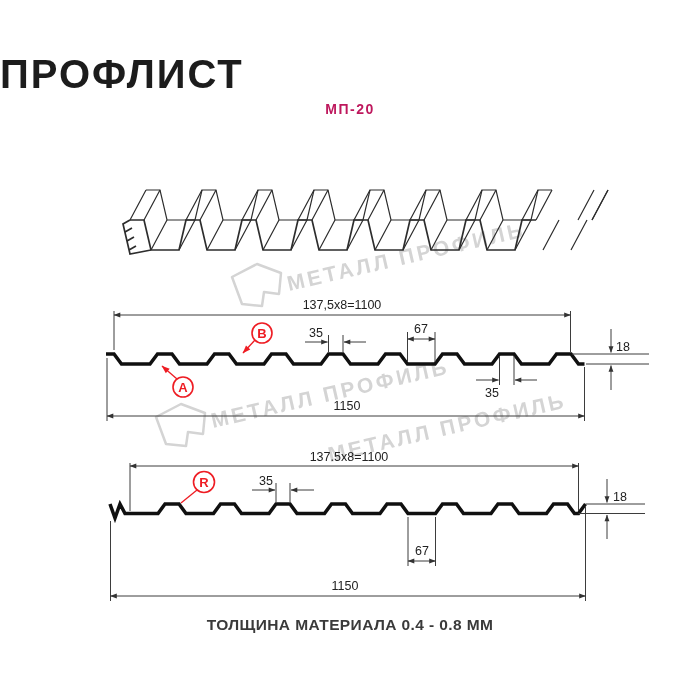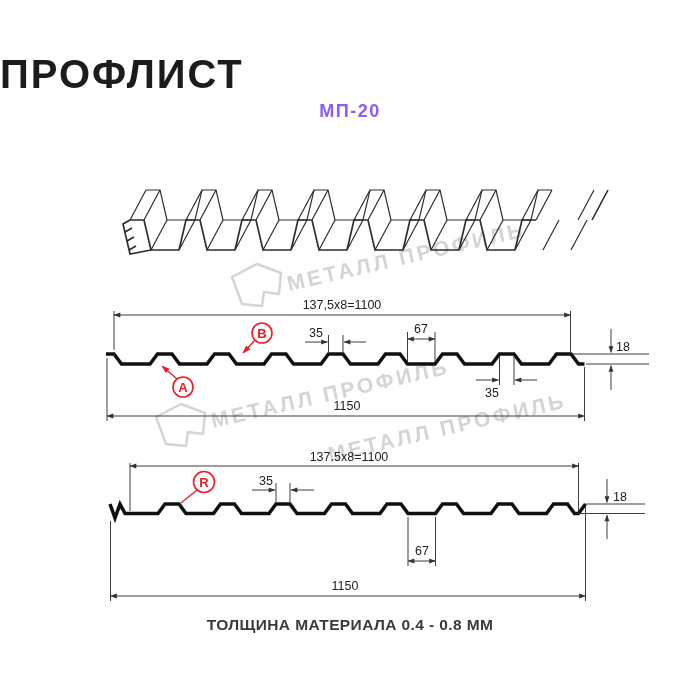--- a/index.html
+++ b/index.html
@@ -1,22 +1,22 @@
 <!DOCTYPE html>
 <html><head>
 <meta charset="utf-8">
 <style>
   html,body{margin:0;padding:0;background:#fff;}
   #canvas{position:relative;width:700px;height:700px;background:#fff;overflow:hidden;
           font-family:"Liberation Sans",sans-serif;}
   .abs{position:absolute;}
   .page-title{left:0;top:52px;width:700px;text-align:left;font-size:40px;font-weight:bold;
               letter-spacing:2px;color:#1c1c1c;}
-  .page-subtitle{left:0;top:101px;width:700px;text-align:center;font-size:18px;font-weight:bold;
-                 letter-spacing:1.5px;color:#8b5cf6;}
+  .page-subtitle{left:0;top:101px;width:700px;text-align:center;font-size:14px;font-weight:bold;
+                 letter-spacing:1.5px;color:#be185d;}
   .page-footer{left:0;top:616px;width:700px;text-align:center;font-size:15.5px;font-weight:bold;
                letter-spacing:0.4px;color:#3a3a3a;}
   svg{position:absolute;left:0;top:0;}
   .dim-txt{font-size:12.5px;fill:#222;font-family:"Liberation Sans",sans-serif;}
   .wm-txt{font-size:21px;font-weight:bold;letter-spacing:3px;fill:#d4d4d4;
           font-family:"Liberation Sans",sans-serif;}
   .red-txt{font-size:13px;font-weight:bold;fill:#ee1c23;font-family:"Liberation Sans",sans-serif;}
   .thin{stroke:#3d3d3d;stroke-width:1;fill:none;}
   .thick{stroke:#101010;stroke-width:3.5;fill:none;}
   .sheet{stroke:#2d2d2d;stroke-width:1.2;fill:none;}

